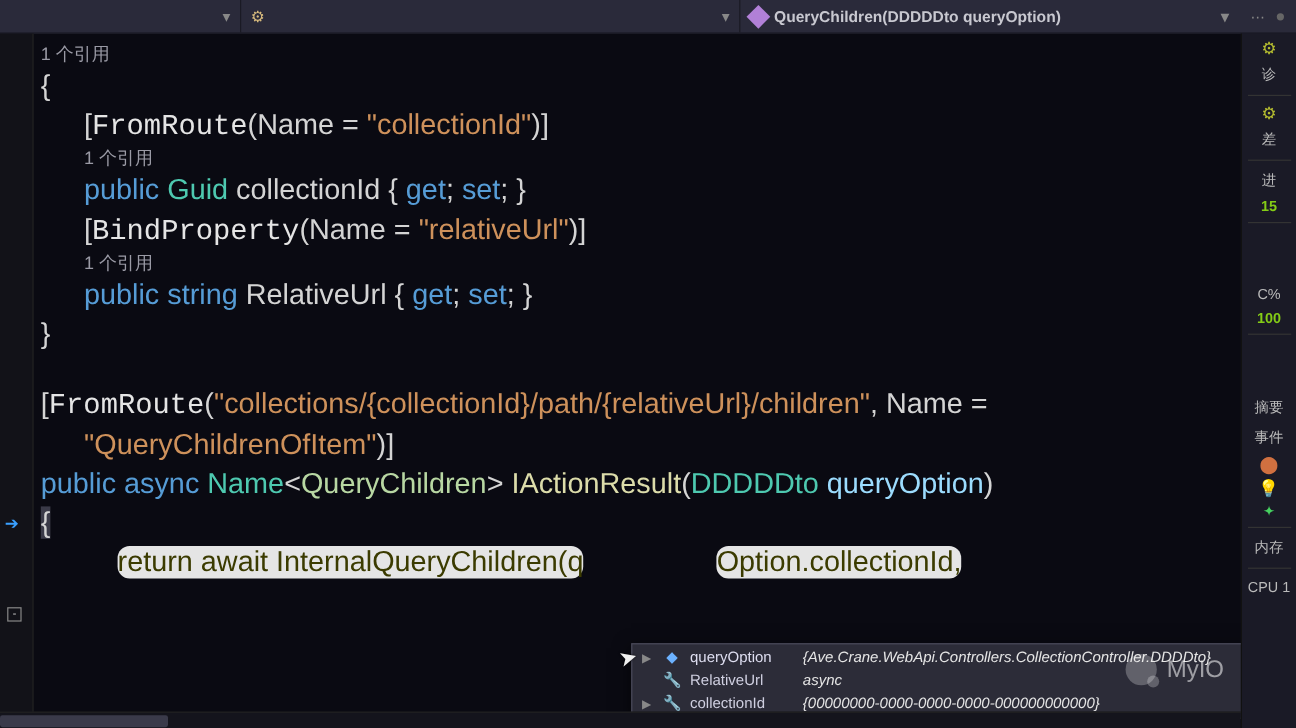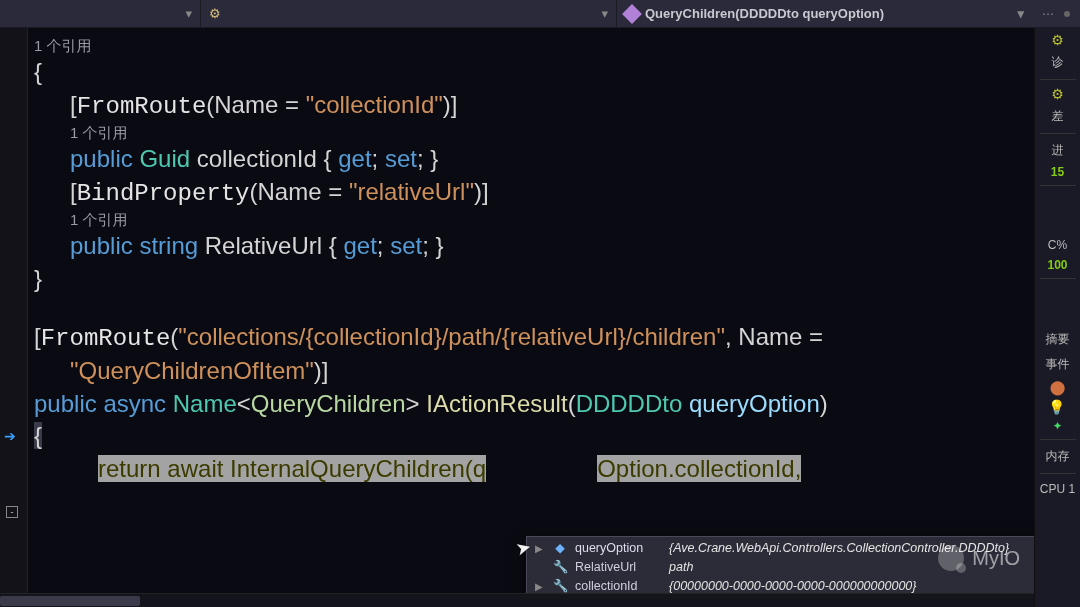--- a/index.html
+++ b/index.html
@@ -79,22 +79,23 @@
   .kw   { color: #569cd6; }
   .type { color: #4ec9b0; }
   .str  { color: #ce915b; }
   .meth { color: #dcdcaa; }
   .attr { color: #e5e5e5; font-family: Liberation Mono, monospace; }
   .punc { color: #d4d4d4; }
   .param{ color: #9cdcfe; }
   .typeI{ color: #b8d7a3; }
 
   .hl-yellow {
-    background: #a3a3a3;
+    background: #e5e5e5;
     color: #3b3b00;
+    border-radius: 10px;
   }
   .hl-brace {
     background: #3a3a48;
   }
 
   
   .rightstrip {
     flex: 0 0 46px;
     background: #1a1a26;
     border-left: 1px solid #111;
@@ -239,21 +240,21 @@
       <div class="row hdr">
         <span class="exp">▶</span>
         <span class="glyph">◆</span>
         <span class="name">queryOption</span>
         <span class="val">{Ave.Crane.WebApi.Controllers.CollectionController.DDDDto}</span>
       </div>
       <div class="row">
         <span class="exp"></span>
         <span class="glyph">🔧</span>
         <span class="name">RelativeUrl</span>
-        <span class="val">path</span>
+        <span class="val">async</span>
       </div>
       <div class="row">
         <span class="exp">▶</span>
         <span class="glyph">🔧</span>
         <span class="name">collectionId</span>
         <span class="val">{00000000-0000-0000-0000-000000000000}</span>
       </div>
     </div>
     <div class="cursor-ptr">➤</div>
   </div>

